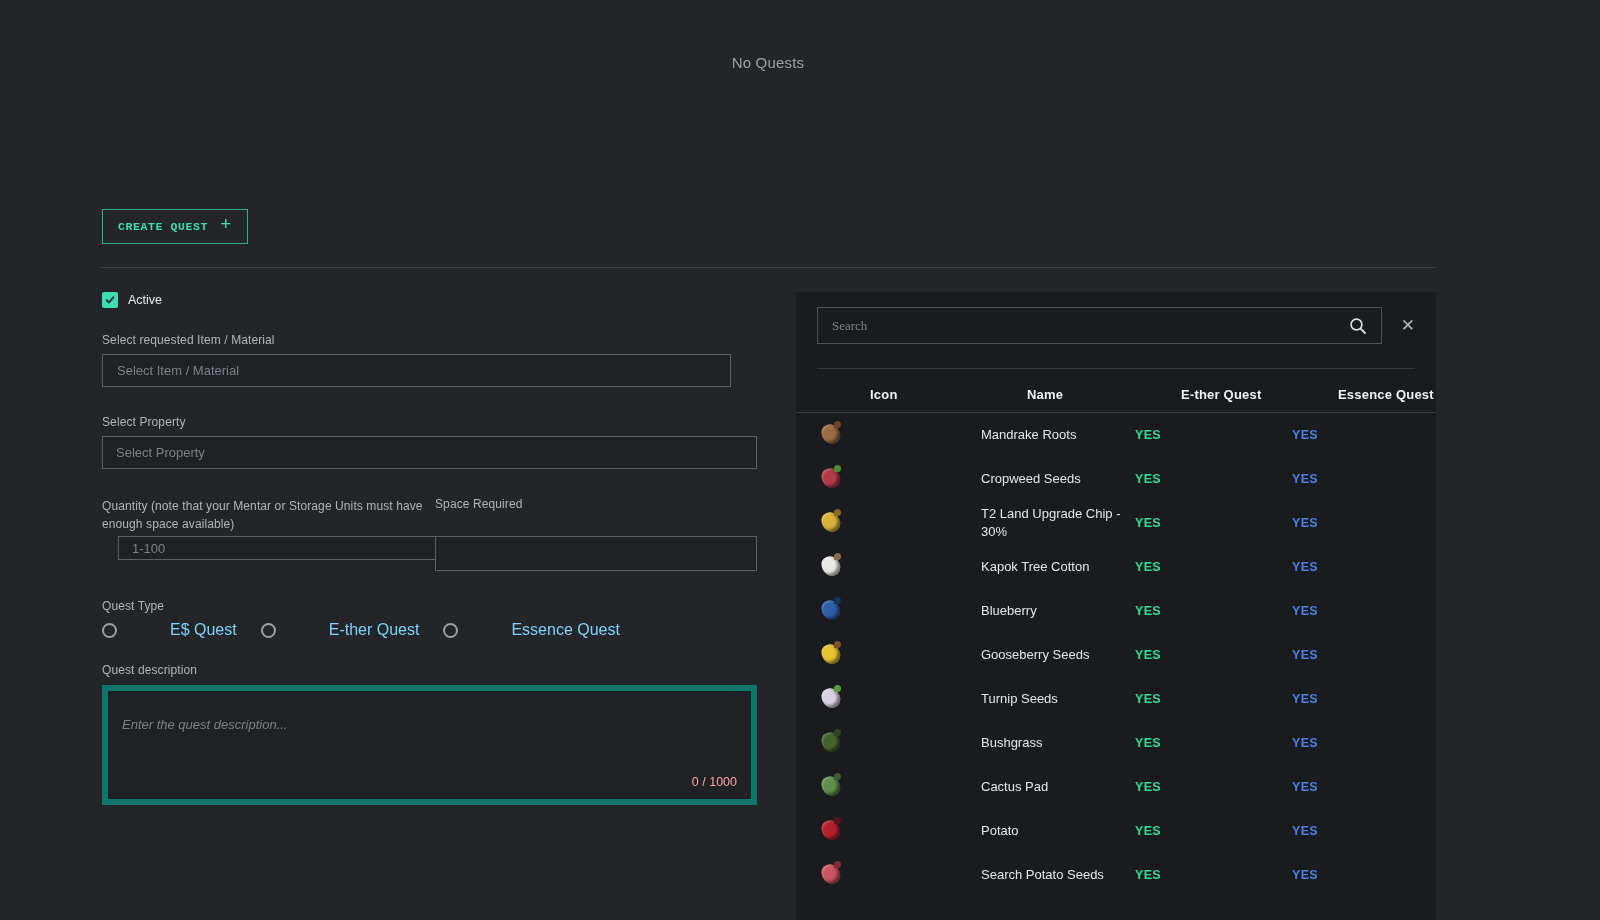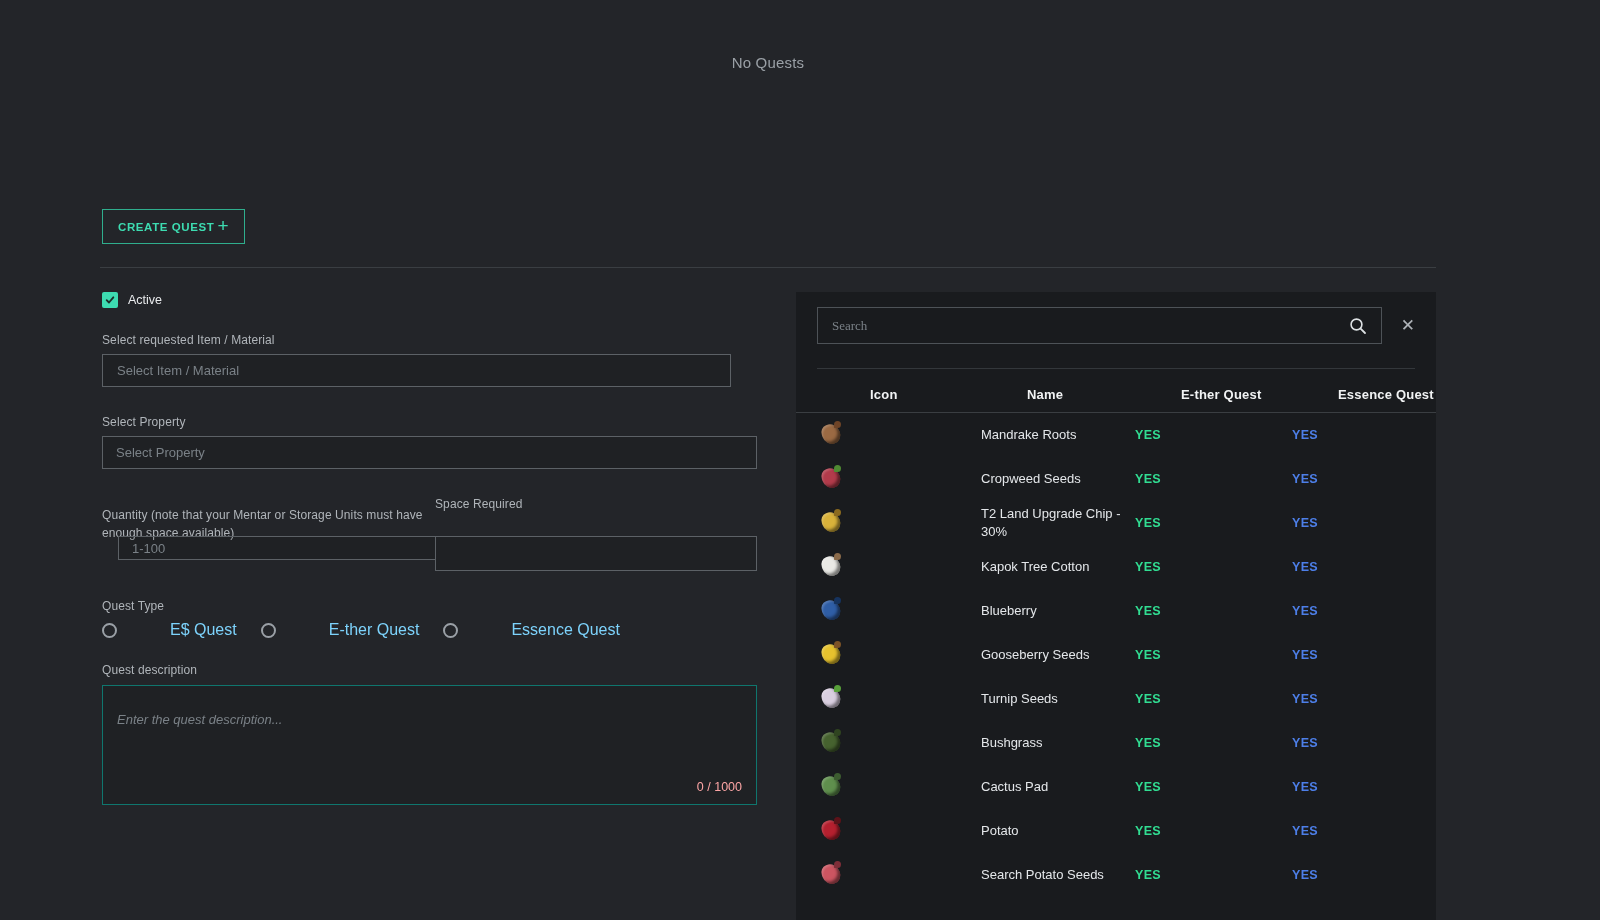--- a/index.html
+++ b/index.html
@@ -11,23 +11,23 @@
     overflow:hidden;
     color:#e9ebed;
   }
   
   .no-quests {
     position:absolute; left:100px; top:54px; width:1336px;
     text-align:center; font-size:15px; color:#9aa0a6; letter-spacing:.2px;
   }
   .create-quest-btn {
     position:absolute; left:102px; top:209px; height:35px;
-    display:flex; align-items:center; gap:3px; padding:0 15px;
+    display:flex; align-items:center; gap:12px; padding:0 15px;
     background:transparent; border:1px solid var(--accent-dim);
-    color:var(--accent); font-family:Liberation Sans, sans-serif;
+    color:var(--accent); font-family:Liberation Mono, monospace;
     font-size:11.5px; font-weight:bold; letter-spacing:.6px; cursor:pointer;
   }
   .create-quest-btn .plus { font-size:19px; font-weight:normal; line-height:1; margin-top:-2px; }
   .top-divider {
     position:absolute; left:100px; top:267px; width:1336px; height:1px; background:#3a3e42;
   }
   
   .form-col { position:absolute; left:102px; top:291px; width:655px; }
   .active-row { display:flex; align-items:center; gap:10px; height:18px; }
   .checkbox {
@@ -39,34 +39,34 @@
   .field-label { font-size:12px; color:#b0b5ba; letter-spacing:.1px; }
   .lbl-item { position:absolute; left:0; top:42px; }
   .inp { 
     background:rgba(0,0,0,0.10); border:1px solid #5c6166; color:#e9ebed;
     font-family:inherit; font-size:13px; padding:0 13px; outline:none; display:block;
   }
   .inp::placeholder { color:#7a8187; opacity:1; }
   .inp-item { position:absolute; left:0; top:63px; width:629px; height:33px;padding-left:14px; }
   .lbl-property { position:absolute; left:0; top:124px; }
   .inp-property { position:absolute; left:0; top:145px; width:655px; height:33px; }
-  .lbl-quantity { position:absolute; left:0; top:206px; width:322px; line-height:18px;margin-top:9px; }
+  .lbl-quantity { position:absolute; left:0; top:206px; width:322px; line-height:18px; }
   .lbl-space { position:absolute; left:333px; top:206px; }
   .inp-quantity { position:absolute; left:0; top:245px; width:318px; height:24px;margin-left:16px; }
   .inp-space { position:absolute; left:333px; top:245px; width:322px; height:35px; }
   .lbl-quest-type { position:absolute; left:0; top:308px; }
   .radio-group { position:absolute; left:0; top:330px; display:flex; gap:24px; }
   .radio-item { display:flex; align-items:center; gap:9px; cursor:pointer; }
   .radio-circle {
     width:15px; height:15px; border-radius:50%;
     border:2px solid #9aa0a6; background:transparent;
   }
   .radio-label { font-size:16px; color:#7dd3fc;margin-left:44px; }
   .lbl-description { position:absolute; left:0; top:372px; }
-  .desc-wrap { position:absolute; left:0; top:394px; width:655px; height:120px; border:1px solid #0f766e; background:rgba(0,0,0,0.10); }
+  .desc-wrap { position:absolute; left:0; top:394px; width:655px; height:120px; border:6px solid #0f766e; background:rgba(0,0,0,0.10); }
   .desc-wrap textarea {
     width:100%; height:84px; background:transparent; border:none; resize:none; outline:none;
     font-family:inherit; font-size:13px; color:#e9ebed; padding:26px 14px 0 14px;
   }
   .desc-wrap textarea::placeholder { color:#7a8187; font-style:italic; opacity:1; }
   .char-counter { position:absolute; right:14px; bottom:10px; font-size:12.5px; color:#fca5a5; }
   
   .panel {
     position:absolute; left:796px; top:292px; width:640px; height:628px;
     background:#191b1e;

